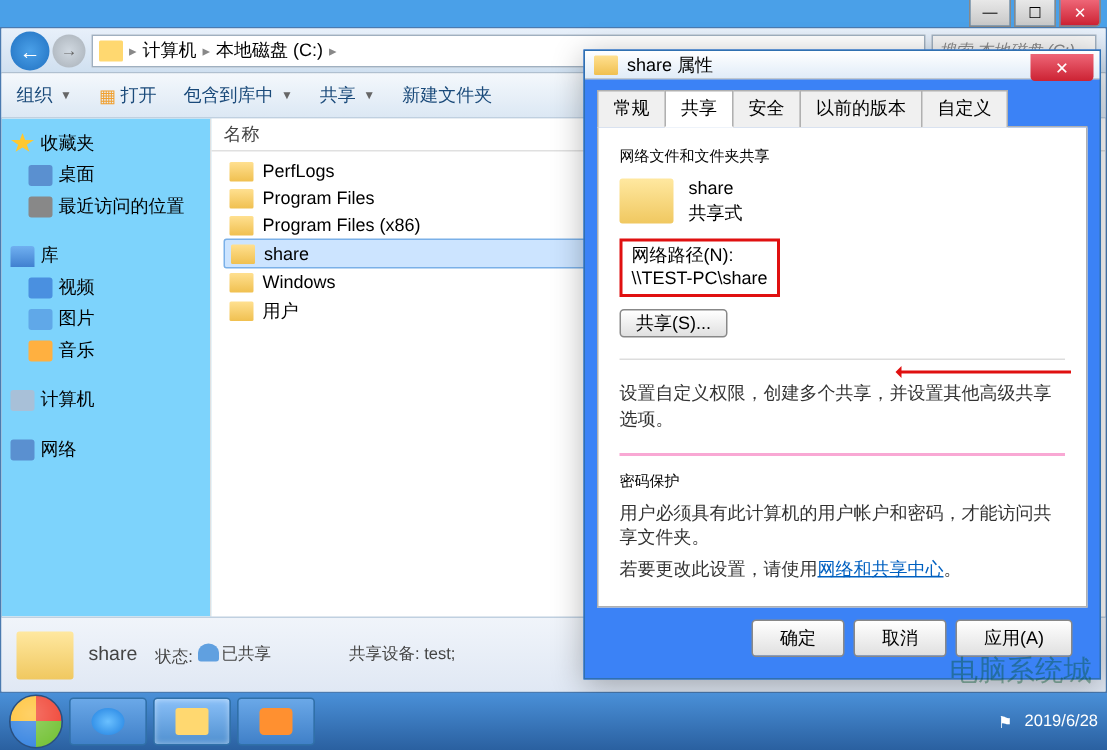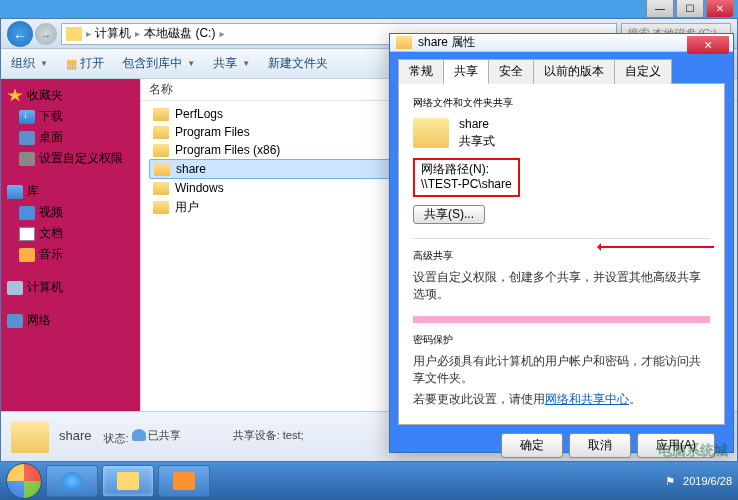--- a/index.html
+++ b/index.html
@@ -28,21 +28,21 @@
 .tb-item { display: flex; align-items: center; gap: 3px; cursor: pointer; }
 .tb-drop { font-size: 8px; color: #666; margin-left: 2px; }
 .tb-spacer { flex: 1; }
 .tb-icons { display: flex; gap: 8px; align-items: center; }
 .tb-icon-sq { width: 20px; height: 16px; border: 1px solid #88a0c0; background: linear-gradient(#fff,#d8e8f8); border-radius: 2px; }
 
 
 .main { flex: 1; display: flex; overflow: hidden; }
 
 
-.sidebar { width: 140px; background: #be185d; border-right: 1px solid #e0e0e0; padding: 6px 4px; font-size: 12px; overflow: hidden; }
+.sidebar { width: 140px; background: #7dd3fc; border-right: 1px solid #e0e0e0; padding: 6px 4px; font-size: 12px; overflow: hidden; }
 .sb-group { margin-bottom: 12px; }
 .sb-head { display: flex; align-items: center; gap: 4px; padding: 2px; cursor: pointer; }
 .sb-item { display: flex; align-items: center; gap: 4px; padding: 2px 2px 2px 14px; cursor: pointer; }
 .sb-icon { width: 16px; height: 14px; flex-shrink: 0; }
 .ic-star { background: #ffc830; clip-path: polygon(50% 0,61% 35%,98% 35%,68% 57%,79% 91%,50% 70%,21% 91%,32% 57%,2% 35%,39% 35%); }
 .ic-dl { background: linear-gradient(#6ab0f0,#3080d0); border-radius: 2px; position: relative; }
 .ic-dl::after { content:"↓"; position:absolute; color:#fff; font-size:10px; left:4px; top:-1px; }
 .ic-desk { background: #5a90d0; border-radius: 2px; }
 .ic-recent { background: #888; border-radius: 2px; }
 .ic-lib { background: linear-gradient(#70b0f0,#4080d0); border-radius: 2px 2px 0 0; }
@@ -103,21 +103,21 @@
 
 
 .taskbar { position: absolute; bottom: 0; left: 0; right: 0; height: 38px; background: linear-gradient(#4a90d8,#2a60a0); display: flex; align-items: center; padding: 0 6px; gap: 4px; z-index: 30; }
 .start-orb { width: 36px; height: 36px; border-radius: 50%; background: radial-gradient(circle at 40% 35%,#fff4,#0000),conic-gradient(#f04030 0 90deg,#70c030 90deg 180deg,#3080e0 180deg 270deg,#ffc030 270deg 360deg); cursor: pointer; border: 1px solid #2a5080; }
 .tb-app { width: 52px; height: 32px; background: linear-gradient(#6aa8e8,#4080c8); border: 1px solid #3070a8; border-radius: 3px; display: flex; align-items: center; justify-content: center; cursor: pointer; }
 .tb-app.active { background: linear-gradient(#8ac0f8,#5090d0); box-shadow: inset 0 0 4px rgba(255,255,255,.5); }
 .tb-app-ic { width: 22px; height: 18px; background: #ffd870; border-radius: 2px; }
 .tb-app-ic.ie { background: radial-gradient(#6ac0ff,#2080e0); border-radius: 50%; }
 .tb-app-ic.wmp { background: #ff9030; border-radius: 3px; }
 .tb-tray { margin-left: auto; display: flex; align-items: center; gap: 8px; color: #fff; font-size: 11px; }
-.watermark { position: absolute; right: 10px; bottom: 40px; font-size: 14px; color: rgba(0,80,40,.4); font-weight: bold; z-index: 50; }
+.watermark { position: absolute; right: 10px; bottom: 40px; font-size: 19px; color: rgba(0,80,40,.4); font-weight: normal; z-index: 50; }
 </style>
 </head>
 <body>
 
 <div class="win-ctrls">
   <div class="win-btn">—</div>
   <div class="win-btn">☐</div>
   <div class="win-btn close">✕</div>
 </div>
 
@@ -165,44 +165,40 @@
   </div>
 
   <div class="main">
     <div class="sidebar">
       <div class="sb-group">
         <div class="sb-head">
             <span class="sb-icon ic-star"></span>
             <span>收藏夹</span>
           </div>
         <div class="sb-item">
-            <span class="sb-icon ic-dl"></span>
-            <span>下载</span>
-          </div>
-        <div class="sb-item">
             <span class="sb-icon ic-desk"></span>
             <span>桌面</span>
           </div>
         <div class="sb-item">
             <span class="sb-icon ic-recent"></span>
-            <span>设置自定义权限</span>
+            <span>最近访问的位置</span>
           </div>
       </div>
       <div class="sb-group">
         <div class="sb-head">
             <span class="sb-icon ic-lib"></span>
             <span>库</span>
           </div>
         <div class="sb-item">
             <span class="sb-icon ic-vid"></span>
             <span>视频</span>
           </div>
         <div class="sb-item">
-            <span class="sb-icon ic-doc"></span>
-            <span>文档</span>
+            <span class="sb-icon ic-pic"></span>
+            <span>图片</span>
           </div>
         <div class="sb-item">
             <span class="sb-icon ic-mus"></span>
             <span>音乐</span>
           </div>
       </div>
       <div class="sb-group">
         <div class="sb-head sel">
             <span class="sb-icon ic-comp"></span>
             <span>计算机</span>
@@ -288,25 +284,24 @@
         </div>
         <div class="red-box">
           <div>网络路径(N):</div>
           <div>\\TEST-PC\share</div>
         </div>
         <div style="margin-top:8px"><span class="btn">共享(S)...</span></div>
       </div>
       <div class="red-arrow"></div>
 
       <div class="section" style="border-top:1px solid #ddd;padding-top:10px">
-        <div class="sec-title">高级共享</div>
         <div class="desc">设置自定义权限，创建多个共享，并设置其他高级共享选项。</div>
       </div>
 
-      <div class="section" style="border-top:7px solid #f9a8d4;padding-top:10px;margin-bottom:0">
+      <div class="section" style="border-top:2px solid #f9a8d4;padding-top:10px;margin-bottom:0">
         <div class="sec-title">密码保护</div>
         <div class="desc">用户必须具有此计算机的用户帐户和密码，才能访问共享文件夹。</div>
         <div class="desc"><span>若要更改此设置，请使用</span><span class="link">网络和共享中心</span>。</div>
       </div>
     </div>
     <div class="dlg-btns">
       <span class="btn">确定</span>
       <span class="btn">取消</span>
       <span class="btn">应用(A)</span>
     </div>

